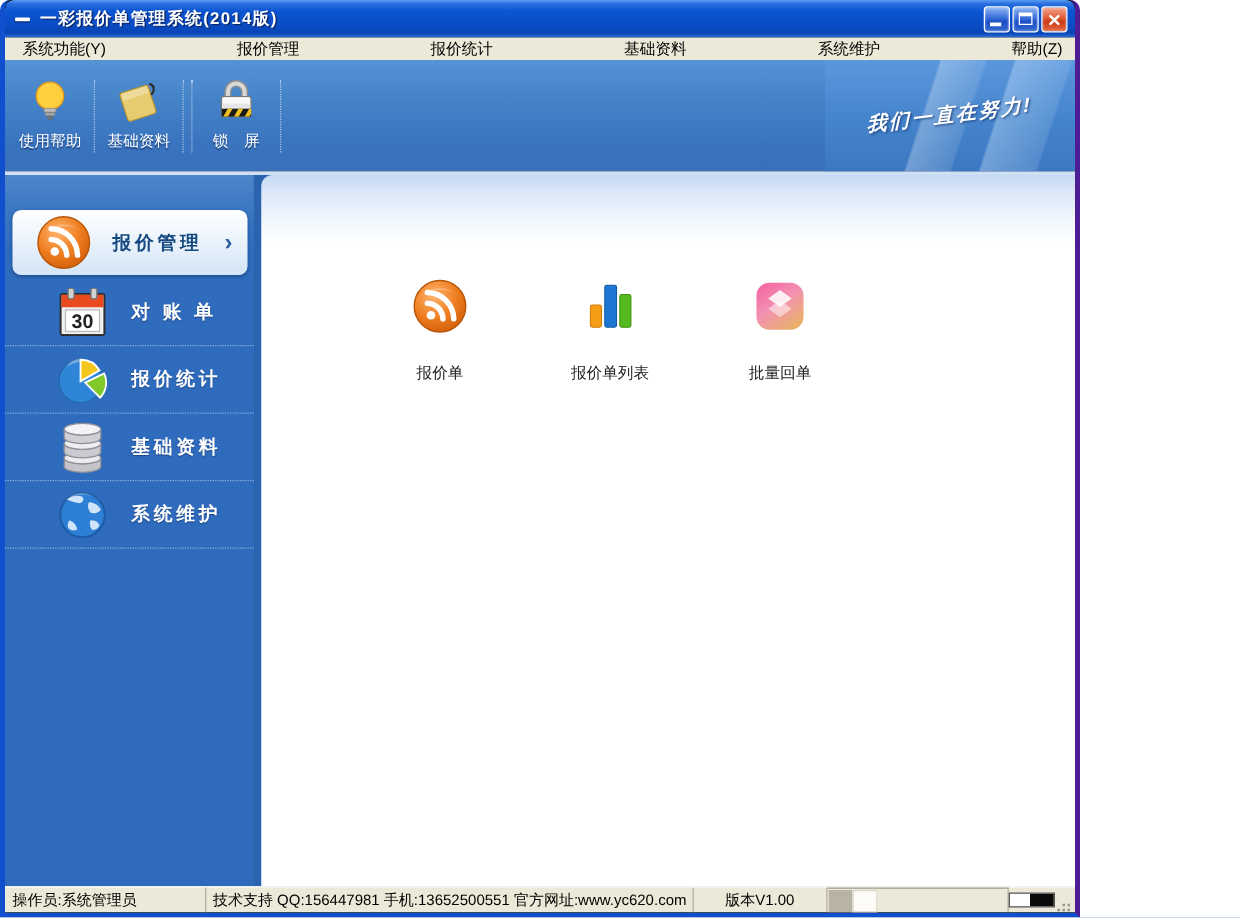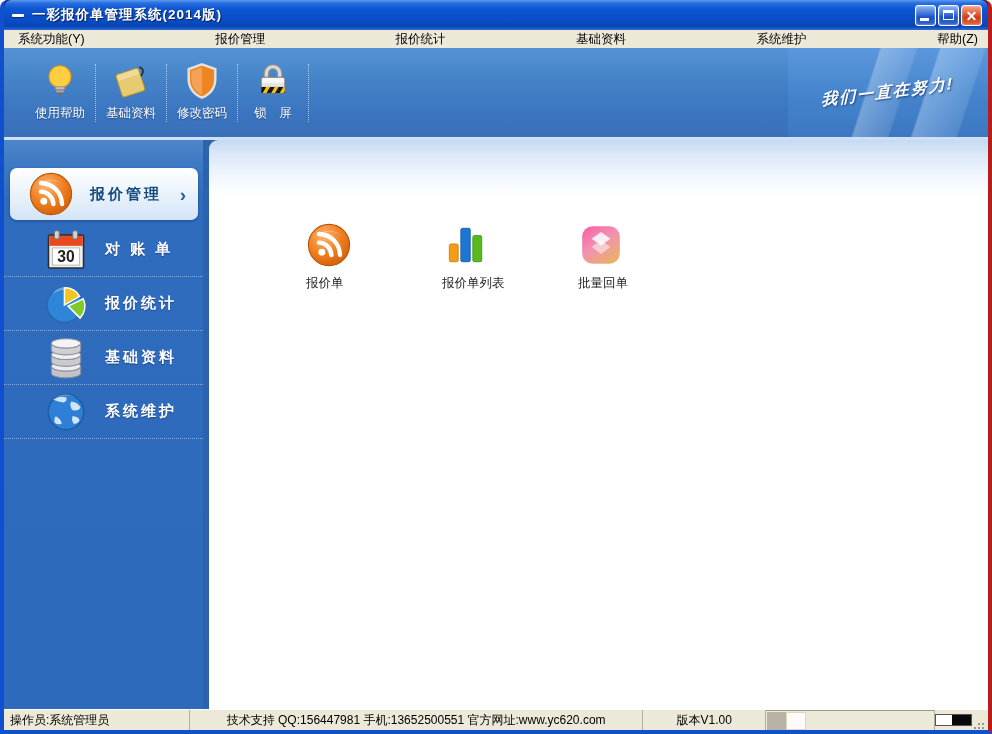--- a/index.html
+++ b/index.html
@@ -1,19 +1,19 @@
 <!DOCTYPE html>
 <html><head>
 <meta charset="utf-8">
 <style>
   * { box-sizing: border-box; margin: 0; padding: 0; }
   html,body { width: 992px; height: 734px; font-family: "Liberation Sans", sans-serif; background:#fff; }
   .window {
-    width: 992px; height: 734px; position: relative;
-    border-left: 4px solid #1050cf; border-right: 4px solid #b91c1c; border-bottom: 4px solid #1050cf;
+    width: 864px; height: 734px; position: relative;
+    border-left: 4px solid #1050cf; border-right: 4px solid #4c1d95; border-bottom: 4px solid #1050cf;
     border-radius: 8px 8px 0 0; overflow: hidden; background: #000000;
     display: flex; flex-direction: column;
   }
   
   .titlebar {
     height: 30px; flex: 0 0 30px; display: flex; align-items: center; padding: 0 6px 0 8px;
     background: linear-gradient(180deg,#5a9cf0 0%,#2a6fe0 10%,#0c55d2 30%,#0a4cc4 70%,#0845b4 88%,#2f6fd8 100%);
     border-radius: 7px 7px 0 0;
   }
   .app-icon { width: 16px; height: 16px; margin-right: 4px; display: flex; align-items: center; }
@@ -33,21 +33,21 @@
   }
   .glyph-x::before { transform: rotate(45deg); }
   .glyph-x::after { transform: rotate(-45deg); }
   
   .menubar { height: 18px; flex: 0 0 18px; background: #ece9d8; display: flex; align-items: center; padding-left: 4px; font-size: 12.5px; color: #000; justify-content: space-between; }
   .menu-item { padding: 1px 10px; cursor: default; }
   
   .toolbar {
     height: 92px; flex: 0 0 92px; position: relative;
     background: linear-gradient(180deg,#5692d4 0%,#4583c8 35%,#3a74bf 75%,#3a70ba 100%);
-    border-bottom: 3px solid #cfe0f5; display: flex; align-items: center; padding-left: 24px;
+    border-bottom: 3px solid #cfe0f5; display: flex; align-items: center; padding-left: 4px;
   }
   .toolbar-buttons { display: flex; align-items: center; height: 100%; }
   .tbtn { width: 64px; height: 78px; display: flex; flex-direction: column; align-items: center; justify-content: flex-start; padding-top: 8px; cursor: pointer; }
   .tb-icon { width: 38px; height: 38px; }
   .tb-icon svg { width: 100%; height: 100%; display: block; }
   .tb-label { margin-top: 5px; font-size: 12.5px; color: #fff; text-shadow: 0 1px 1px rgba(0,20,60,.5); white-space: nowrap; }
   .tb-sep { width: 0; height: 58px; border-left: 1px dotted rgba(230,240,255,.65); margin: 0 3px; }
   .banner {
     position: absolute; right: 0; top: 0; height: 89px; width: 200px;
     background:
@@ -76,21 +76,21 @@
     box-shadow: 0 1px 3px rgba(0,20,60,.35);
   }
   .side-item.sel .side-label { color: #14497f; text-shadow: none; }
   .side-arrow { margin-left: auto; margin-right: 12px; color: #2a5e9e; font-size: 19px; font-weight: bold; line-height: 1; }
   
   .main {
     flex: 1 1 auto; margin-left: 6px; border-radius: 9px 0 0 0;
     background: linear-gradient(180deg,#c3d9f3 0%,#dbe8f8 14px,#f1f7fd 36px,#ffffff 58px,#ffffff 100%);
   }
   .shortcuts { display: flex; padding: 82px 0 0 97px; gap: 44px; }
-  .shortcut { width: 92px; display: flex; flex-direction: column; align-items: flex-start; cursor: pointer; }
+  .shortcut { width: 92px; display: flex; flex-direction: column; align-items: center; cursor: pointer; gap: 15px; }
   .sc-icon { width: 46px; height: 46px; }
   .sc-icon svg { width: 100%; height: 100%; display: block; }
   .sc-label { margin-top: 7px; font-size: 12.5px; color: #222; white-space: nowrap; }
   
   .statusbar { height: 21px; flex: 0 0 21px; background: #ece9d8; border-top: 1px solid #fff; display: flex; font-size: 12px; color: #000; align-items: stretch; justify-content: flex-end; }
   .sb { border-right: 1px solid #b2ae9c; display: flex; align-items: center; }
   .sb1 { width: 190px; padding-left: 6px; }
   .sb2 { width: 462px; justify-content: center; }
   .sb3 { width: 126px; justify-content: center; }
   .sb4 { width: 172px; padding-left: 1px; border-top:1px solid #9e9a8a; }
@@ -156,29 +156,20 @@
               <g transform="rotate(-18 20 22)">
                 <rect x="7" y="9" width="25" height="25" rx="2.5" fill="#e7cb70" stroke="#b4922f"></rect>
                 <path d="M8 10 h23 v6 h-23z" fill="rgba(255,255,255,.3)"></path>
               </g>
               <path d="M29.5 5.5 q5.5 2.5 1.5 8.5" fill="none" stroke="#2b2b2b" stroke-width="1.8" stroke-linecap="round"></path>
             </svg>
           </div>
           <div class="tb-label">基础资料</div>
         </div>
         <div class="tb-sep"></div>
-        <div class="tbtn">
-          <div class="tb-icon">
-            <svg viewBox="0 0 40 40">
-              <path d="M20 2.5 L34 7.5 V17.5 C34 27.5 28 34 20 37.5 C12 34 6 27.5 6 17.5 V7.5 Z" fill="#ee8521" stroke="#e4e2dc" stroke-width="2.6"></path>
-              <path d="M20 5.5 V34.5 C14 31.5 8.8 26 8.8 17.5 V9.5 Z" fill="rgba(255,255,255,.25)"></path>
-            </svg>
-          </div>
-          <div class="tb-label">修改密码</div>
-        </div>
         <div class="tb-sep"></div>
         <div class="tbtn">
           <div class="tb-icon">
             <svg viewBox="0 0 40 40">
               <defs>
                 <clipPath id="lk1">
                   <rect x="7.5" y="26" width="25" height="7"></rect>
                 </clipPath>
               </defs>
               <path d="M13 18 v-6 a7 7 0 0 1 14 0 v6" fill="none" stroke="#8e8e8e" stroke-width="6"></path>

